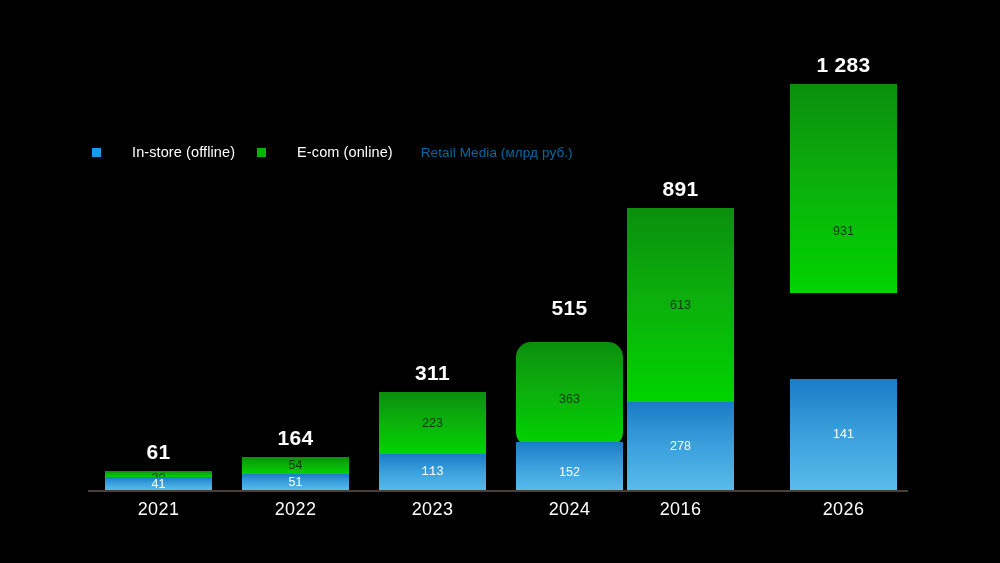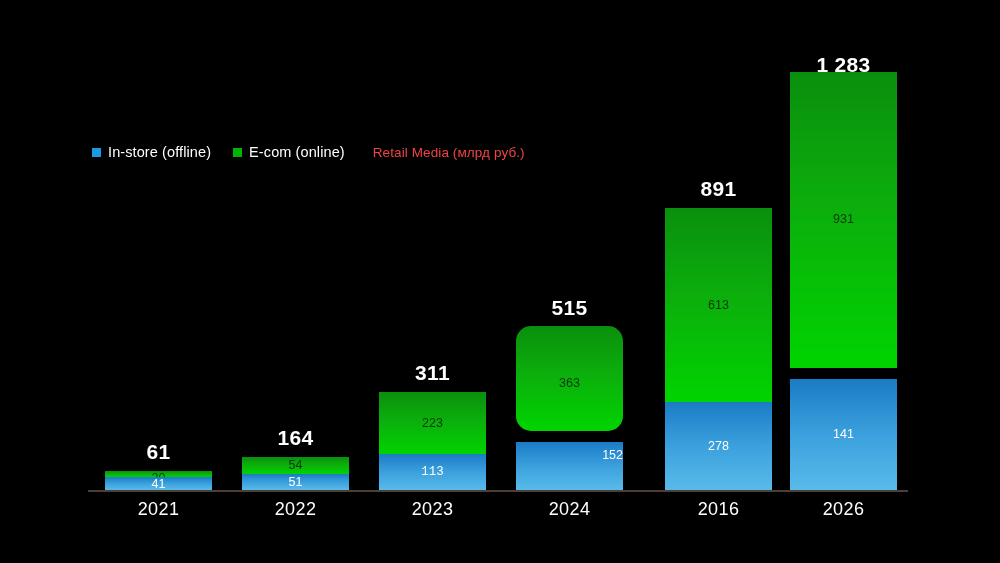--- a/index.html
+++ b/index.html
@@ -7,22 +7,22 @@
     width:1000px;height:563px;background:#000;overflow:hidden;
     font-family:"Liberation Sans","DejaVu Sans",sans-serif;
     -webkit-font-smoothing:antialiased;
   }
   #stage{position:relative;width:1000px;height:563px;background:#000;}
 
   
   .legend{position:absolute;left:92px;top:141px;display:flex;align-items:center;gap:0;height:22px;}
   .legend-item{display:flex;align-items:center;margin-right:22px;}
   .swatch{width:9px;height:9px;display:inline-block;margin-right:7px;flex:none;}
-  .legend-label{color:#ffffff;font-size:14.5px;letter-spacing:.1px;white-space:nowrap;}
-  .legend-title{color:#ef4444;font-size:13.5px;letter-spacing:.1px;white-space:nowrap;margin-left:6px;}
+  .legend-label{color:#ffffff;font-size:14.5px;letter-spacing:.1px;white-space:nowrap;margin-left:24px;}
+  .legend-title{color:#0369a1;font-size:13.5px;letter-spacing:.1px;white-space:nowrap;margin-left:6px;}
 
   
   .plot{position:absolute;left:0;top:0;width:1000px;height:563px;}
   .axis-line{position:absolute;height:2px;background:#4a4038;}
   .bar-group{position:absolute;bottom:0;}
   .seg{position:absolute;left:0;width:100%;overflow:hidden;}
   .seg-green{background:linear-gradient(to bottom,#0a8f0d 0%,#0cae0c 45%,#00d400 100%);}
   .seg-blue{background:linear-gradient(to bottom,#1a7cc6 0%,#3ba0dd 50%,#59bbea 100%);}
   .seg-label{position:absolute;left:0;width:100%;text-align:center;font-size:12.5px;line-height:1;}
   .seg-green .seg-label{color:#0a3a0a;}
@@ -76,41 +76,41 @@
         <div class="seg seg-green" style="top: 391.585px; height: 62.6563px;">
           <div class="seg-label" style="top: 25.3281px;">223</div>
         </div>
         <div class="seg seg-blue" style="top: 454.242px; height: 35.7584px; font-family: Liberation Mono, monospace;">
           <div class="seg-label" style="top: 11.8792px;">113</div>
         </div>
         <div class="xtick" style="top: 499px;">2023</div>
       </div>
       <div class="bar-group" style="left: 516px; width: 107px; top: 0px; height: 563px;">
         <div class="total-label" style="top: 296.03px;">515</div>
-        <div class="seg seg-green" style="top: 326px; height: 105px; border-radius: 15px;">
+        <div class="seg seg-green" style="top: 342px; height: 105px; border-radius: 15px;">
           <div class="seg-label" style="top: 51.4349px;">363</div>
         </div>
         <div class="seg seg-blue" style="top: 441.9px; height: 48.0998px;">
-          <div class="seg-label" style="top: 7px; text-align: right;">152</div>
+          <div class="seg-label" style="top: 24px;">152</div>
         </div>
         <div class="xtick" style="top: 499px;">2024</div>
       </div>
-      <div class="bar-group" style="left: 665px; width: 107px; top: 0px; height: 563px;">
+      <div class="bar-group" style="left: 627px; width: 107px; top: 0px; height: 563px;">
         <div class="total-label" style="top: 177.047px;">891</div>
         <div class="seg seg-green" style="top: 208.047px; height: 193.981px;">
           <div class="seg-label" style="top: 90.9906px;">613</div>
         </div>
         <div class="seg seg-blue" style="top: 402.028px; height: 87.9719px;">
           <div class="seg-label" style="top: 37.986px;">278</div>
         </div>
         <div class="xtick" style="top: 499px;">2016</div>
       </div>
       <div class="bar-group" style="left: 790px; width: 107px; top: 0px; height: 563px;">
         <div class="total-label" style="top: 53px;">1 283</div>
-        <div class="seg seg-green" style="top: 72px; height: 296px;">
+        <div class="seg seg-green" style="top: 84px; height: 209px;">
           <div class="seg-label" style="top: 141.306px;">931</div>
         </div>
         <div class="seg seg-blue" style="top: 378.611px; height: 111.389px;">
           <div class="seg-label" style="top: 49.6945px;">141</div>
         </div>
         <div class="xtick" style="top: 499px;">2026</div>
       </div>
     </div>
 
 </div>

